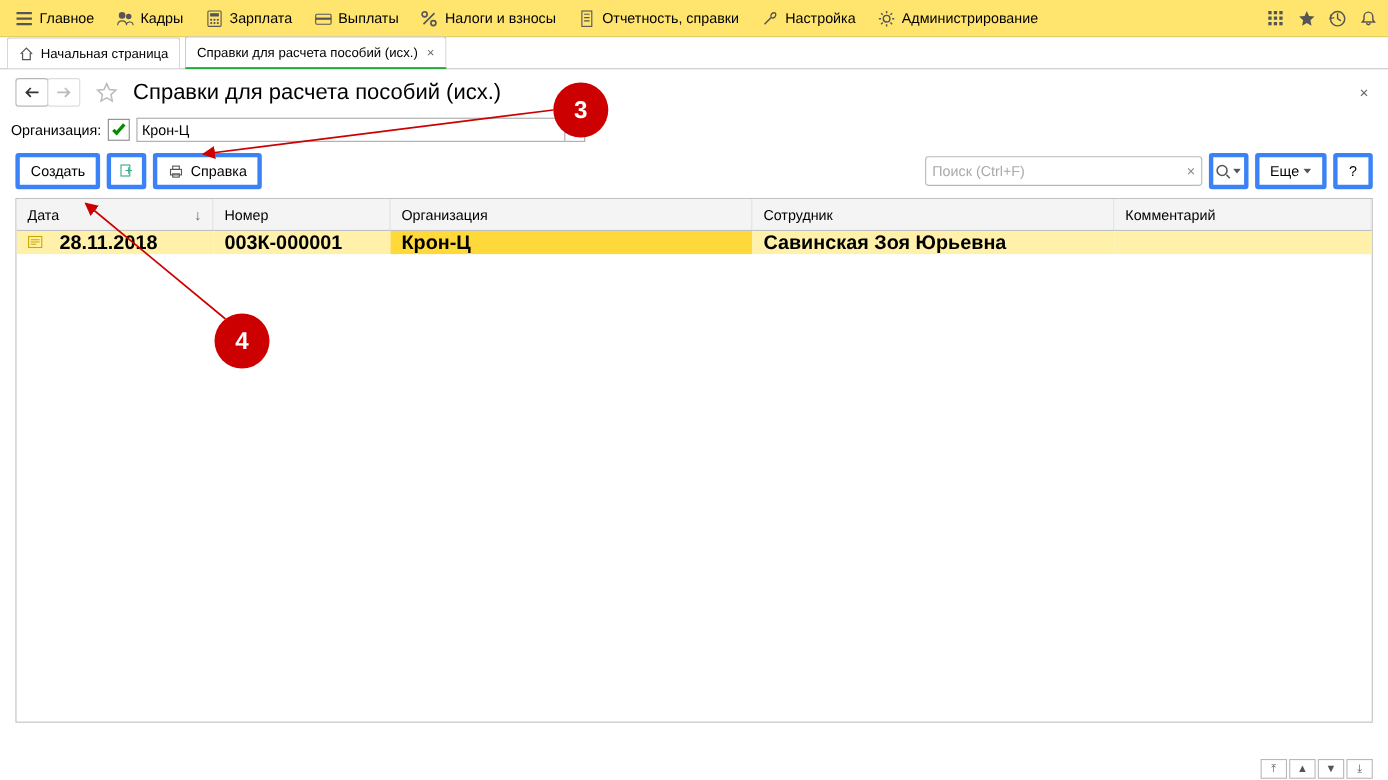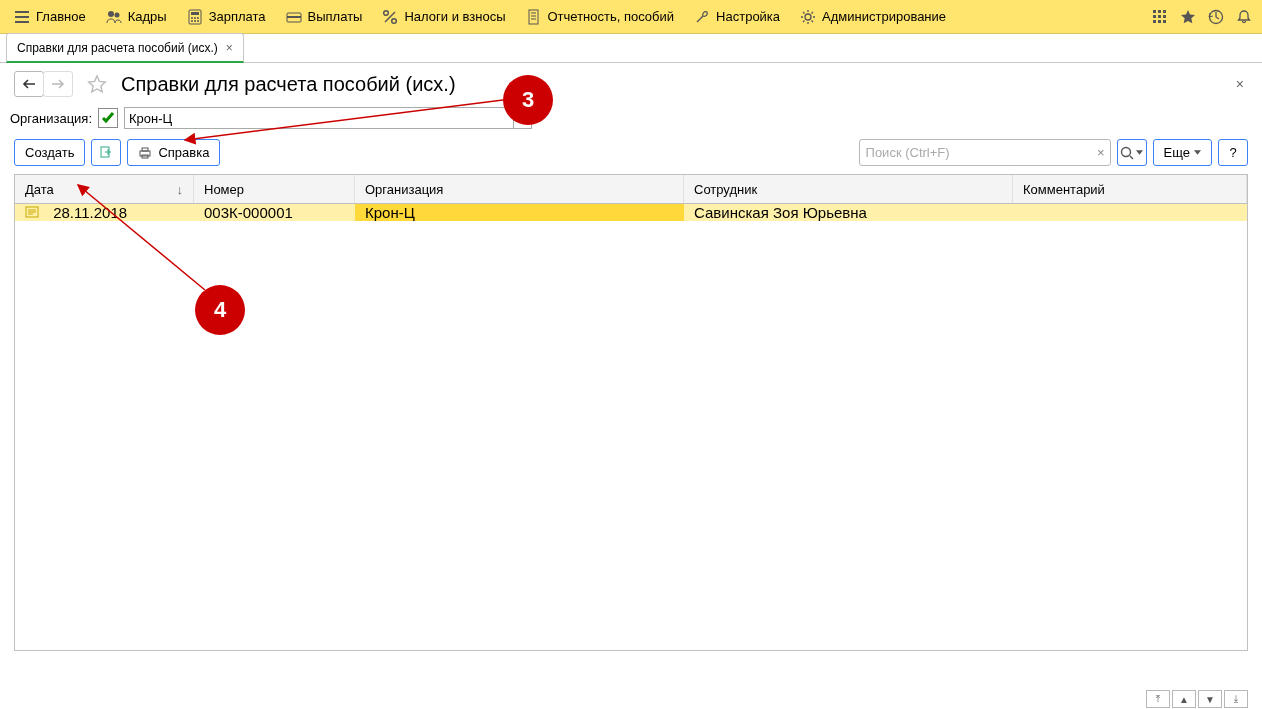--- a/index.html
+++ b/index.html
@@ -84,21 +84,21 @@
     box-sizing:border-box;
   }
   .org-dd { width:18px; height:22px;border:1px solid #aaa;border-left:none;display:flex;align-items:center;justify-content:center;cursor:pointer; box-sizing:border-box;}
   
   .cmdbar {
     display:flex; align-items:center;
     padding: 2px 14px 8px 14px;
   }
   .btn {
     height:25px; padding:0 10px;
-    border:1px solid #3b82f6; border-radius:3px;
+    border:4px solid #3b82f6; border-radius:3px;
     background:#fff; display:flex; align-items:center;
     cursor:pointer; font-size:13px;
   }
   .btn + .btn { margin-left:6px; }
   .btn .ico { width:14px;height:14px;margin-right:6px;}
   .btn.icon-only { padding:0; width:28px; justify-content:center;}
   .cmdbar-spacer{flex:1;}
   .search-box {
     height:25px; border:1px solid #b8b8b8;border-radius:3px;
     display:flex; align-items:center; width:250px;
@@ -116,22 +116,23 @@
     overflow:hidden;
   }
   table.data{border-collapse:collapse;width:100%;}
   .data th{
     text-align:left; font-weight:normal;
     background:#f4f4f4; border-bottom:1px solid #c0c0c0;
     border-right:1px solid #e0e0e0;
     height:28px; padding:0 10px; font-size:13px;
   }
   .data td{
-    height:16px; padding:0 10px; font-size:15px;
+    height:16px; padding:0 10px; font-size:18px;
     border-right:1px solid transparent;
+    font-weight:bold;
   }
   .data tr.row-sel td{ background:#fff0aa;}
   .data tr.row-sel td.hl{background:#ffd83a;}
   .col-date{width:158px;}
   .col-num{width:140px;}
   .col-org{width:308px;}
   .col-emp{width:308px;}
   .sort-arrow{float:right;color:#666;}
   .row-icon{width:14px;height:12px;display:inline-block;margin-right:10px;}
   
@@ -196,21 +197,21 @@
         <circle cx="12" cy="12" r="2.3" fill="none" stroke="#555" stroke-width="1.5"></circle>
         <path d="M13 3 3 13" stroke="#555" stroke-width="1.5"></path>
       </svg>
     <span>Налоги и взносы</span>
   </div>
   <div class="menu-item">
     <svg class="menu-icon" viewBox="0 0 16 16">
         <rect x="3" y="1" width="9" height="14" fill="none" stroke="#555"></rect>
         <path d="M5 4h5M5 7h5M5 10h5" stroke="#555"></path>
       </svg>
-    <span>Отчетность, пособий</span>
+    <span>Отчетность, справки</span>
   </div>
   <div class="menu-item">
     <svg class="menu-icon" viewBox="0 0 16 16">
         <path d="M13 3a3 3 0 0 1-4 4L3 13l0 0 6-6a3 3 0 0 1 4-4z" fill="none" stroke="#555" stroke-width="1.3"></path>
       </svg>
     <span>Настройка</span>
   </div>
   <div class="menu-item">
     <svg class="menu-icon" viewBox="0 0 16 16">
         <circle cx="8" cy="8" r="3" fill="none" stroke="#555" stroke-width="1.3"></circle>
@@ -247,20 +248,26 @@
       </svg>
   </div>
   <div class="icon-btn">
     <svg width="16" height="16" viewBox="0 0 16 16">
         <path d="M8 2a4 4 0 0 0-4 4v3l-1.5 2h11L12 9V6a4 4 0 0 0-4-4zM6.5 12a1.5 1.5 0 0 0 3 0" fill="none" stroke="#555" stroke-width="1.3"></path>
       </svg>
   </div>
 </div>
 
 <div class="tabstrip">
+  <div class="tab">
+    <svg class="tab-home-ico" viewBox="0 0 16 16">
+        <path d="M2 8l6-6 6 6M4 7v7h8V7" fill="none" stroke="#555" stroke-width="1.3"></path>
+      </svg>
+    <span>Начальная страница</span>
+  </div>
   <div class="tab active">
     <span>Справки для расчета пособий (исх.)</span>
     <span class="tab-close">×</span>
   </div>
 </div>
 
 <div class="page-head">
   <div class="nav-btn">
     <svg width="14" height="10" viewBox="0 0 14 10">
         <path d="M6 1 2 5l4 4M2 5h11" stroke="#333" fill="none" stroke-width="1.6"></path>

